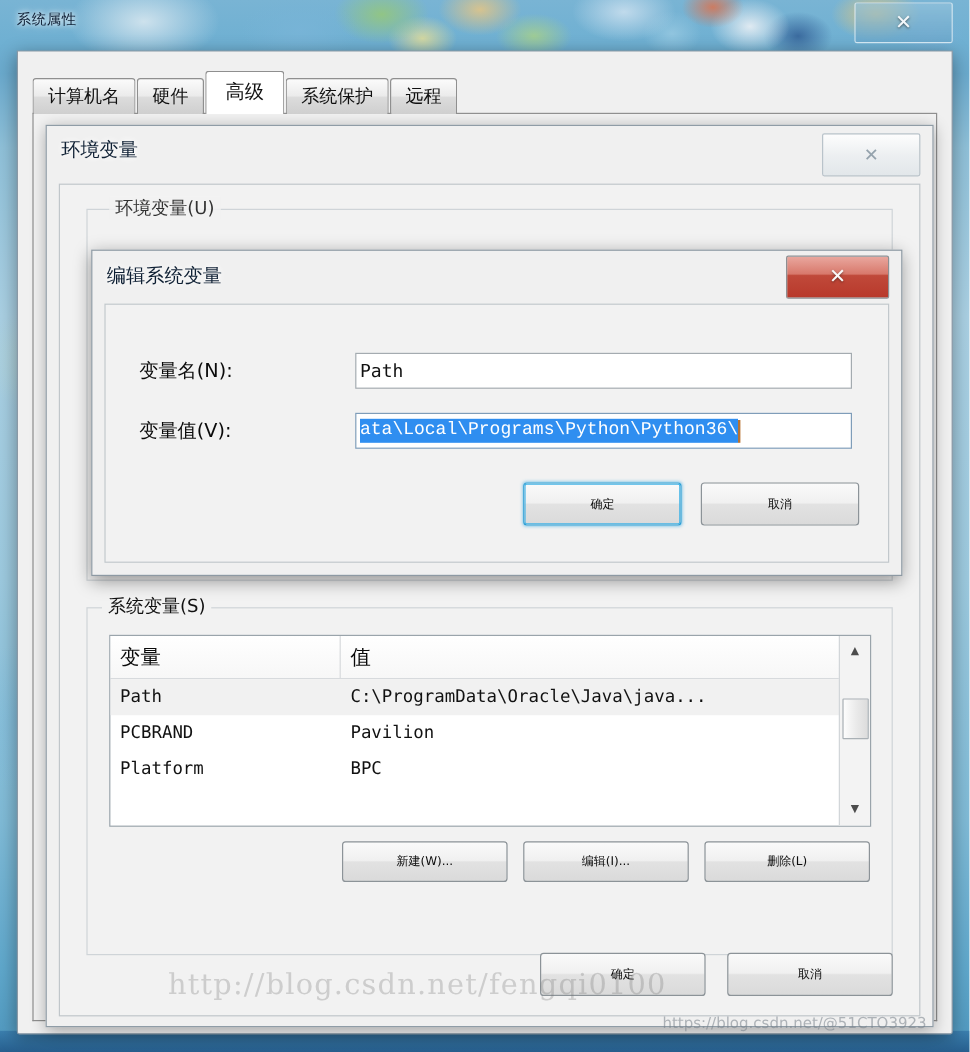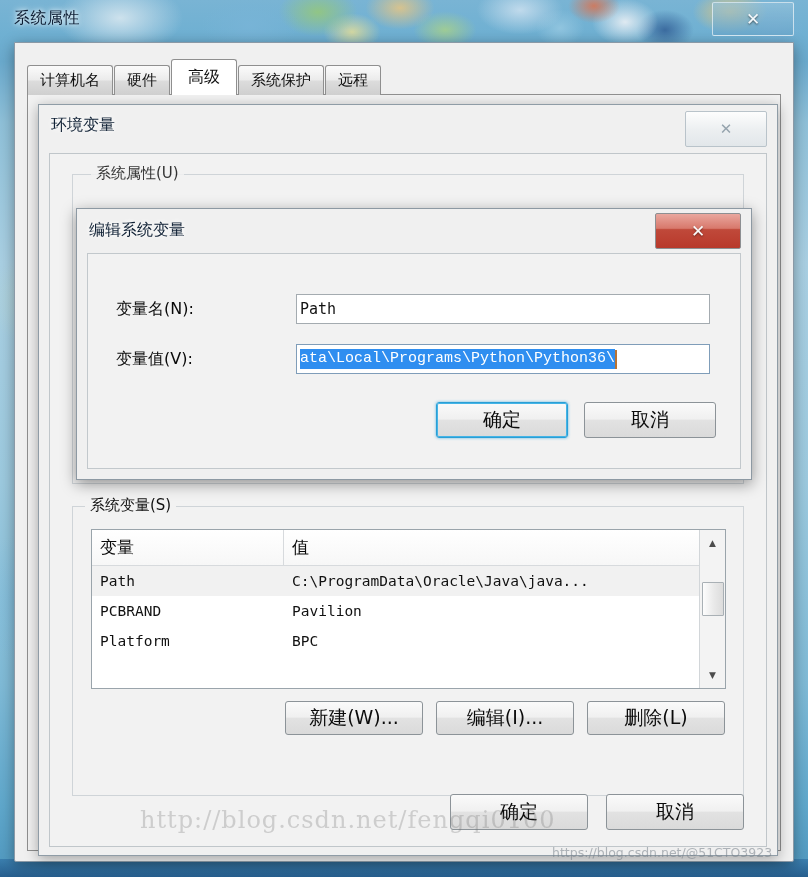--- a/index.html
+++ b/index.html
@@ -59,21 +59,21 @@
     left: 14px; top: 42px;
     width: 780px; height: 820px;
     background: #f0f0f0;
     border: 1px solid #8a99a6;
     border-radius: 0 0 2px 2px;
     box-shadow: 0 3px 14px rgba(0,0,0,.35);
   }
   #sysprops-title {
     position: absolute;
     left: 14px; top: 8px;
-    font-size: 16px;
+    font-size: 12px;
     color: #0d1d33;
     font-weight: 500;
     letter-spacing: .5px;
     text-shadow: 0 0 4px rgba(255,255,255,.95), 0 0 8px rgba(255,255,255,.8);
     z-index: 40;
   }
   #sysprops-close {
     position: absolute;
     right: 14px; top: 2px;
     width: 82px; height: 34px;
@@ -259,21 +259,21 @@
     cursor: pointer;
   }
 
   
   .btn {
     display: inline-flex;
     align-items: center;
     justify-content: center;
     height: 34px;
     padding: 0 12px;
-    font-size: 19px;
+    font-size: 10px;
     color: #0b0b0b;
     background: linear-gradient(180deg,#fafafa 0%,#f0f0f0 47%,#e2e2e2 51%,#dadada 100%);
     border: 1px solid #8c9398;
     border-radius: 3px;
     cursor: pointer;
     white-space: nowrap;
   }
   .btn.focus {
     border-color: #2a9fd6;
     box-shadow: 0 0 0 1px #44b4e6 inset, 0 0 3px rgba(60,170,225,.8);
@@ -409,21 +409,21 @@
 
   <div id="envvars-title">环境变量</div>
 
   <div id="envvars-close">
     <span class="glyph">✕</span>
   </div>
 
   <div id="envvars-body">
 
     <div class="groupbox" style="left:22px; top:20px; right:22px; height:310px;">
-      <div class="groupbox-legend" style="left:18px; opacity:.85;">系统属性(U)</div>
+      <div class="groupbox-legend" style="left:18px; opacity:.85;">环境变量(U)</div>
     </div>
 
     <div class="groupbox" style="left:22px; top:352px; right:22px; height:290px;">
       <div class="groupbox-legend">系统变量(S)</div>
 
       <div class="listbox" style="left:18px; top:22px; right:17px; height:160px;">
 
         <div class="list-head">
           <div class="hcell col-var">变量</div>
           <div class="hcell col-val" style="border-right:none;">值</div>

